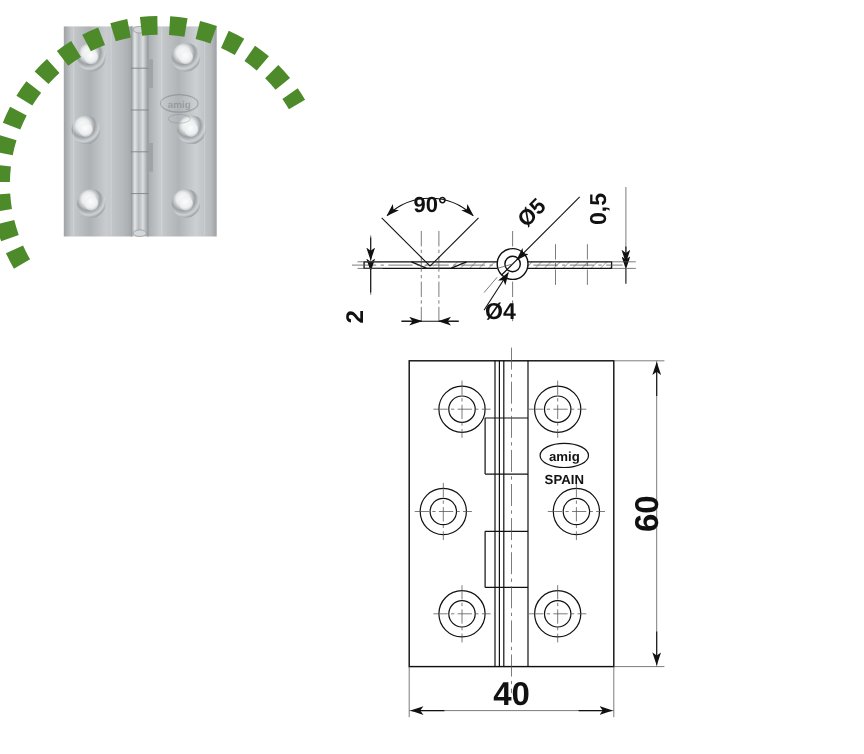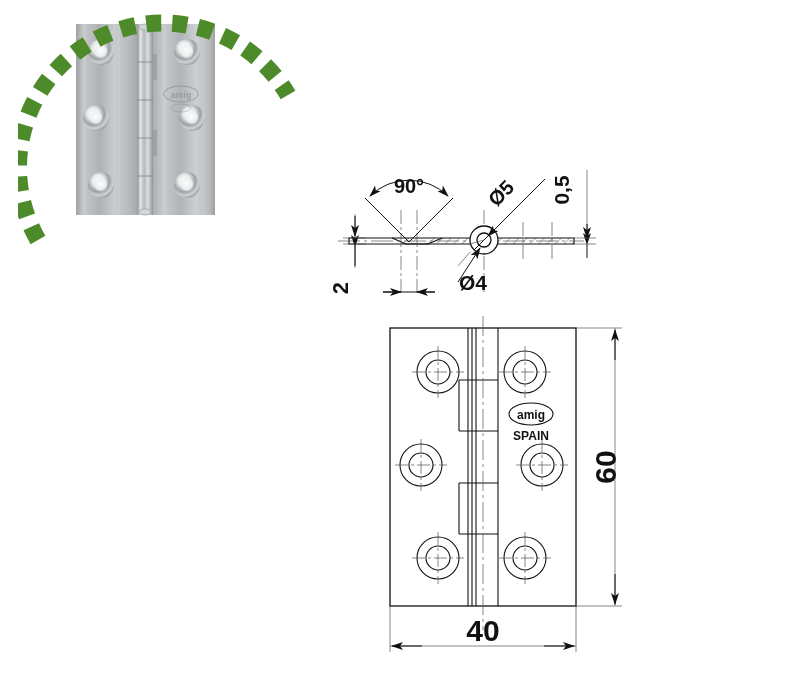--- a/index.html
+++ b/index.html
@@ -3,21 +3,21 @@
 <meta charset="utf-8">
 <style>
   html,body{margin:0;padding:0;}
   body{
     width:785px;height:685px;
     background:#ffffff;
     font-family:"Liberation Sans", sans-serif;
     overflow:hidden;
     position:relative;
   }
-  #stage{position:absolute;left:18px;top:0;width:657px;height:685px;}
+  #stage{position:absolute;left:0;top:0;width:657px;height:685px;}
   svg{display:block;}
   .photo-wrap{position:absolute;left:55px;top:22px;width:145px;height:195px;}
 </style>
 </head>
 <body>
 
 <div id="stage">
 
   <div class="photo-wrap">
     <svg width="145" height="195" viewBox="0 0 145 195">

